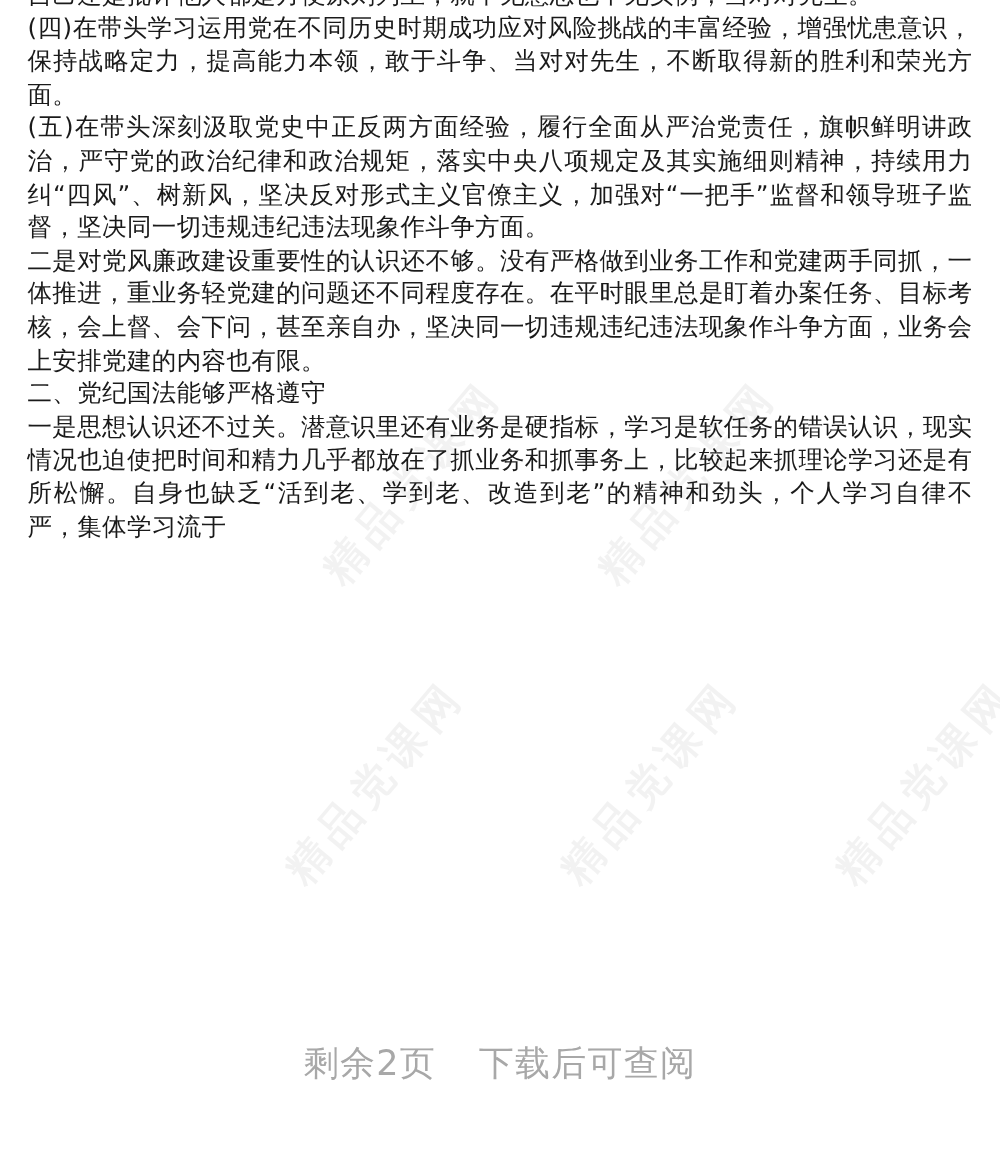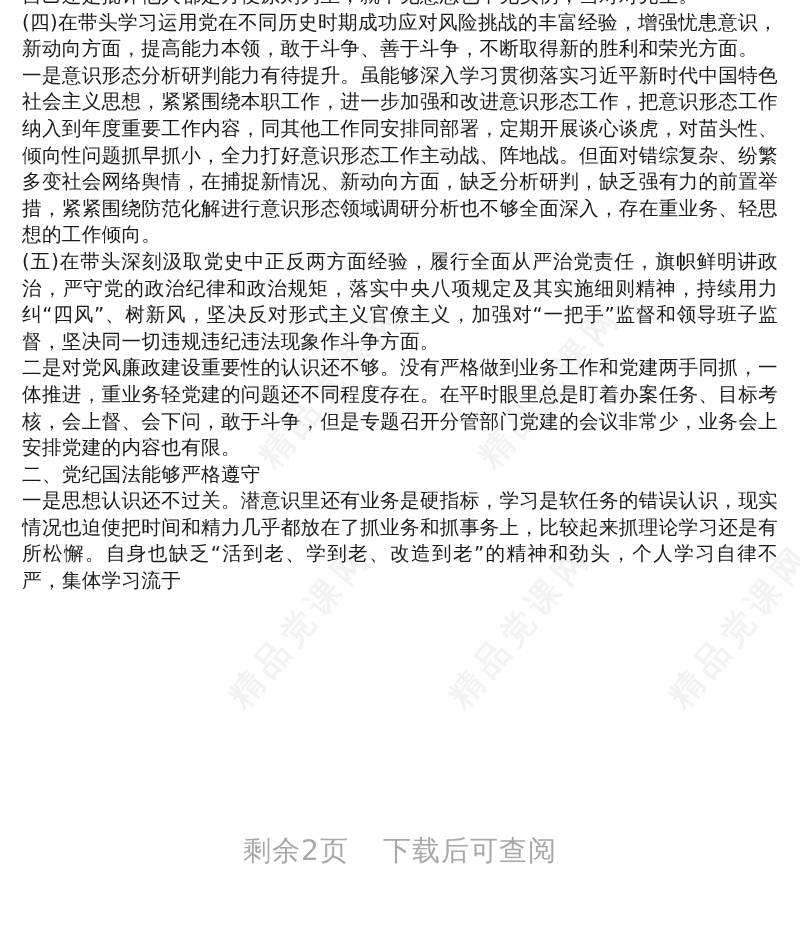--- a/index.html
+++ b/index.html
@@ -64,24 +64,23 @@
 
 <div class="page">
   <div class="watermark" style="left:230px;top:380px;">精品党课网</div>
   <div class="watermark" style="left:450px;top:380px;">精品党课网</div>
   <div class="watermark" style="left:200px;top:620px;">精品党课网</div>
   <div class="watermark" style="left:420px;top:620px;">精品党课网</div>
   <div class="watermark" style="left:640px;top:620px;">精品党课网</div>
 
   <div class="doc-text">
     <p>自己还是批评他人都是方便原则为主，就不见意总也不见实例，当对对先生。</p>
-    <p>(四)在带头学习运用党在不同历史时期成功应对风险挑战的丰富经验，增强忧患意识，新动向方面，提高能力本领，敢于斗争、善于斗争，不断取得新的胜利和荣光方面。</p>
-    <p>一是意识形态分析研判能力有待提升。虽能够深入学习贯彻落实习近平新时代中国特色社会主义思想，紧紧围绕本职工作，进一步加强和改进意识形态工作，把意识形态工作纳入到年度重要工作内容，同其他工作同安排同部署，定期开展谈心谈虎，对苗头性、倾向性问题抓早抓小，全力打好意识形态工作主动战、阵地战。但面对错综复杂、纷繁多变社会网络舆情，在捕捉新情况、新动向方面，缺乏分析研判，缺乏强有力的前置举措，紧紧围绕防范化解进行意识形态领域调研分析也不够全面深入，存在重业务、轻思想的工作倾向。</p>
+    <p>(四)在带头学习运用党在不同历史时期成功应对风险挑战的丰富经验，增强忧患意识，保持战略定力，提高能力本领，敢于斗争、当对对先生，不断取得新的胜利和荣光方面。</p>
     <p>(五)在带头深刻汲取党史中正反两方面经验，履行全面从严治党责任，旗帜鲜明讲政治，严守党的政治纪律和政治规矩，落实中央八项规定及其实施细则精神，持续用力纠“四风”、树新风，坚决反对形式主义官僚主义，加强对“一把手”监督和领导班子监督，坚决同一切违规违纪违法现象作斗争方面。</p>
-    <p>二是对党风廉政建设重要性的认识还不够。没有严格做到业务工作和党建两手同抓，一体推进，重业务轻党建的问题还不同程度存在。在平时眼里总是盯着办案任务、目标考核，会上督、会下问，敢于斗争，但是专题召开分管部门党建的会议非常少，业务会上安排党建的内容也有限。</p>
+    <p>二是对党风廉政建设重要性的认识还不够。没有严格做到业务工作和党建两手同抓，一体推进，重业务轻党建的问题还不同程度存在。在平时眼里总是盯着办案任务、目标考核，会上督、会下问，甚至亲自办，坚决同一切违规违纪违法现象作斗争方面，业务会上安排党建的内容也有限。</p>
     <p>二、党纪国法能够严格遵守</p>
     <p>一是思想认识还不过关。潜意识里还有业务是硬指标，学习是软任务的错误认识，现实情况也迫使把时间和精力几乎都放在了抓业务和抓事务上，比较起来抓理论学习还是有所松懈。自身也缺乏“活到老、学到老、改造到老”的精神和劲头，个人学习自律不严，集体学习流于</p>
   </div>
 </div>
 
 <div class="remaining">
   <span>剩余2页</span><span class="gap"></span><span>下载后可查阅</span>
 </div>
 
 </body></html>

